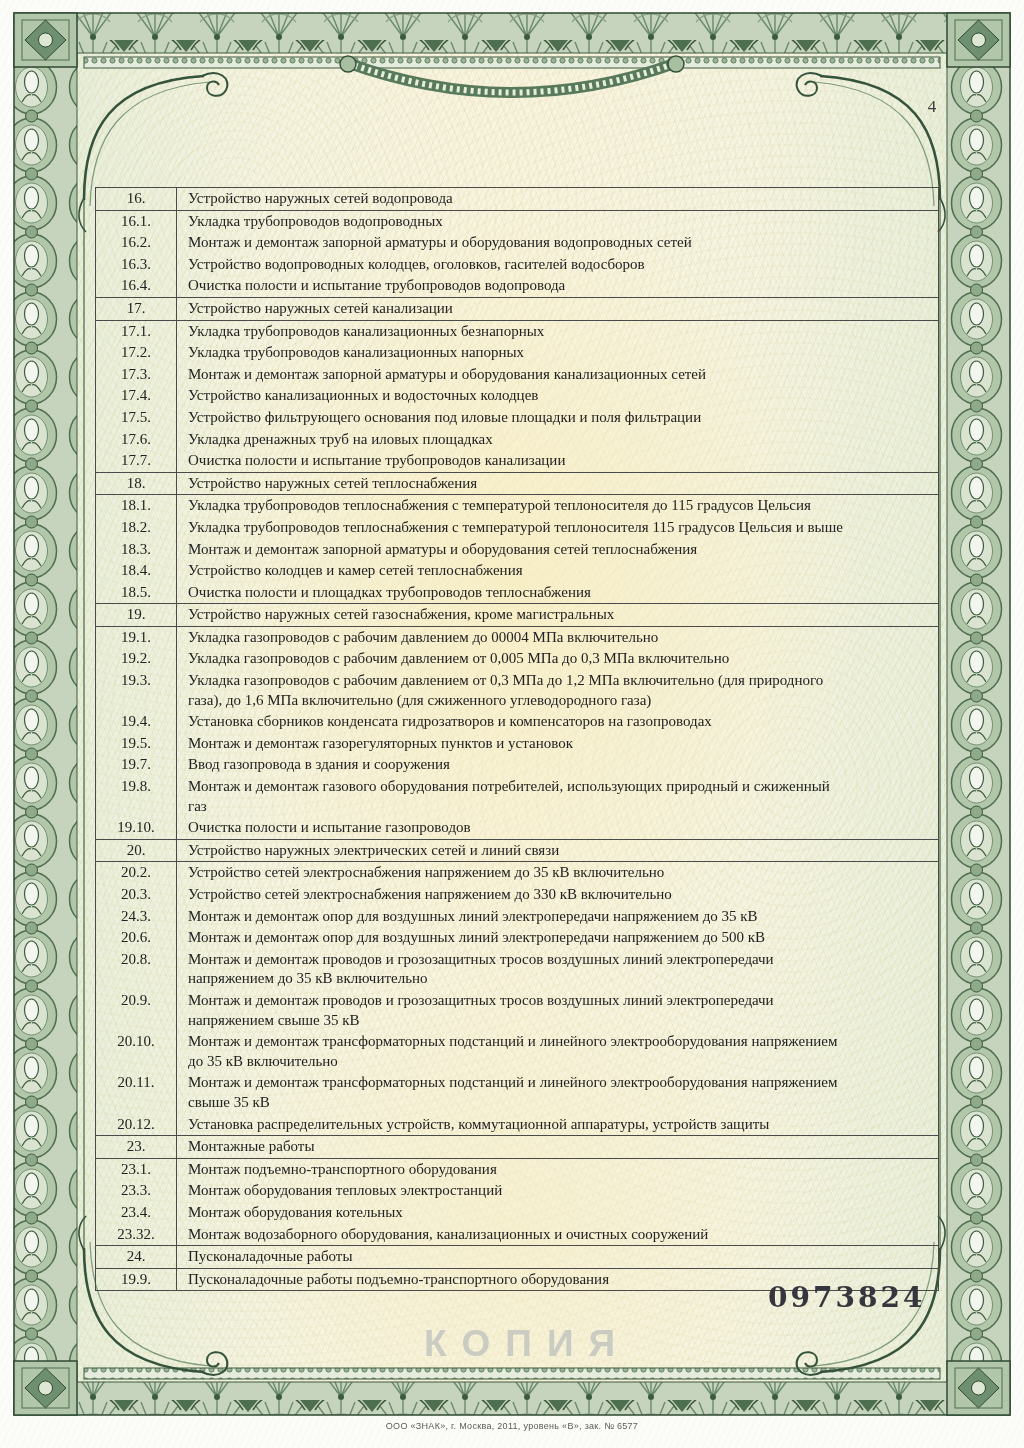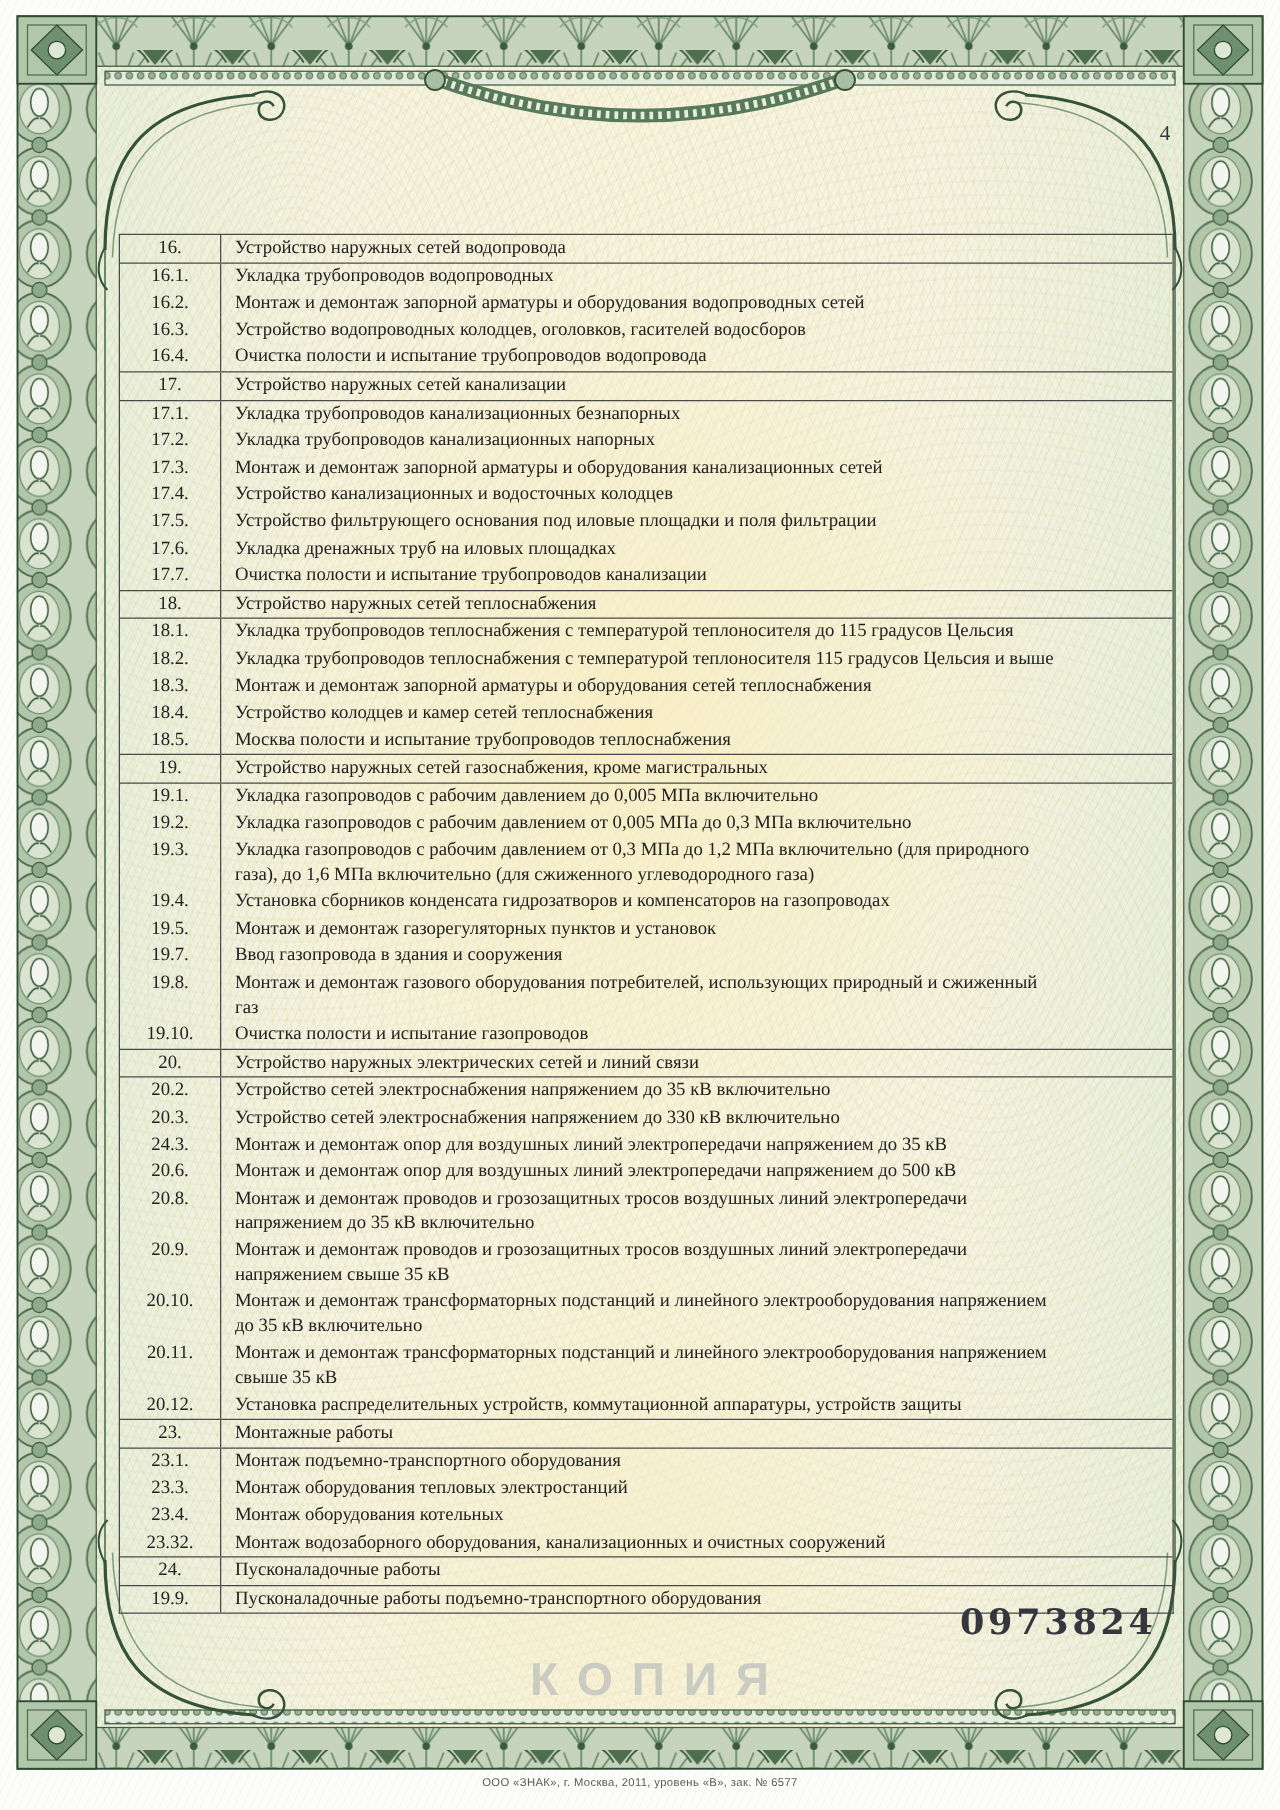--- a/index.html
+++ b/index.html
@@ -196,29 +196,29 @@
     <div class="t-row">
       <div class="t-num">18.3.</div>
       <div class="t-txt">Монтаж и демонтаж запорной арматуры и оборудования сетей теплоснабжения</div>
     </div>
     <div class="t-row">
       <div class="t-num">18.4.</div>
       <div class="t-txt">Устройство колодцев и камер сетей теплоснабжения</div>
     </div>
     <div class="t-row">
       <div class="t-num">18.5.</div>
-      <div class="t-txt">Москва полости и испытание трубопроводов теплоснабжения</div>
+      <div class="t-txt">Очистка полости и площадках трубопроводов теплоснабжения</div>
     </div>
     <div class="t-row section">
       <div class="t-num">19.</div>
       <div class="t-txt">Устройство наружных сетей газоснабжения, кроме магистральных</div>
     </div>
     <div class="t-row">
       <div class="t-num">19.1.</div>
-      <div class="t-txt">Укладка газопроводов с рабочим давлением до 0,005 МПа включительно</div>
+      <div class="t-txt">Укладка газопроводов с рабочим давлением до 00004 МПа включительно</div>
     </div>
     <div class="t-row">
       <div class="t-num">19.2.</div>
       <div class="t-txt">Укладка газопроводов с рабочим давлением от 0,005 МПа до 0,3 МПа включительно</div>
     </div>
     <div class="t-row">
       <div class="t-num">19.3.</div>
       <div class="t-txt">Укладка газопроводов с рабочим давлением от 0,3  МПа до 1,2 МПа включительно (для природного
 газа), до 1,6 МПа включительно (для сжиженного углеводородного газа)</div>
     </div>

